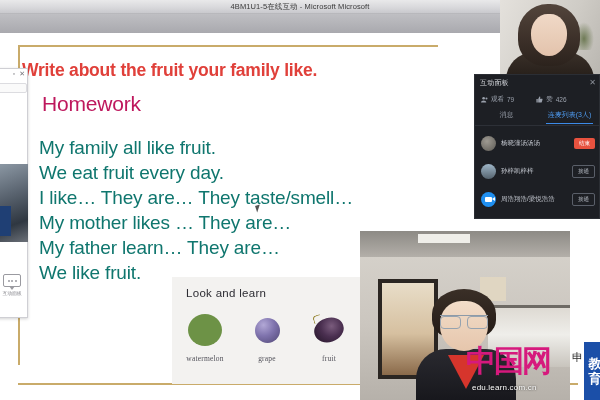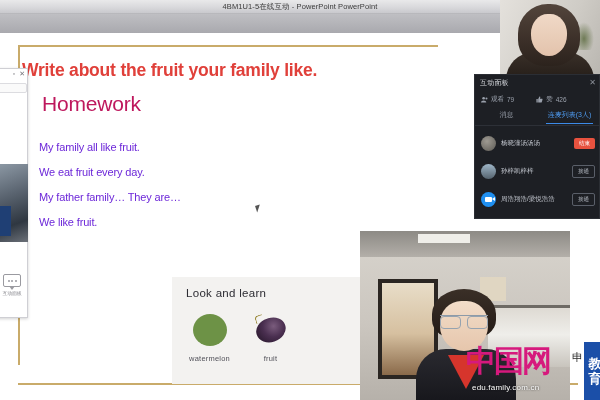--- a/index.html
+++ b/index.html
@@ -45,39 +45,39 @@
     position: absolute; left: 22px; top: 60px; width: 340px;
     color: #e0403a; font-size: 17.5px; font-weight: bold;
     letter-spacing: -.2px; white-space: nowrap;
   }
   .slide-subtitle {
     position: absolute; left: 42px; top: 92px;
     color: #be185d; font-size: 21px; letter-spacing: -.2px;
   }
   .slide-lines {
     position: absolute; left: 39px; top: 135px; width: 330px;
-    color: #6d28d9; font-size: 11px; line-height: 25px; letter-spacing: -.15px;
+    color: #0f766e; font-size: 19px; line-height: 25px; letter-spacing: -.15px;
   }
   .slide-lines div { white-space: nowrap; }
   .mouse-cursor {
     position: absolute; left: 256px; top: 205px; width: 0; height: 0;
     border-left: 5px solid #555; border-bottom: 7px solid transparent;
     transform: rotate(-18deg);
   }
 
   
   .ll-card {
     position: absolute; left: 172px; top: 277px; width: 188px; height: 107px;
     background: #f3f2f0; overflow: hidden;
   }
   .ll-heading {
     position: absolute; left: 14px; top: 10px;
     font-size: 11.5px; font-weight: normal; color: #2d2d33; letter-spacing: .3px;
   }
-  .ll-items { position: absolute; left: 10px; top: 32px; width: 170px; display: flex; gap: 6px; }
+  .ll-items { position: absolute; left: 10px; top: 32px; width: 170px; display: flex; gap: 16px; font-family: Liberation Serif, serif; }
   .ll-item { width: 55px; text-align: center; }
   .ll-img { height: 42px; display: flex; align-items: center; justify-content: center; }
   .ll-label { font-size: 7.5px; color: #52525a; margin-top: 3px; letter-spacing: .2px; }
   .fruit-watermelon {
     width: 34px; height: 32px; border-radius: 50%;
     background:
       repeating-linear-gradient(95deg, rgba(30,60,20,.55) 0 1.5px, rgba(0,0,0,0) 1.5px 5px),
       radial-gradient(circle at 36% 32%, #b9cf8a 0%, #7fa martinez 1%, #6d9246 55%, #44642c 100%);
     background-color: #6d9246;
   }
@@ -269,50 +269,58 @@
   .wm-bar span { font-size: 13px; color: #fff; font-weight: bold; line-height: 14px; }
 </style>
 </head>
 <body>
 
 <div id="root">
 
   <div class="ppt-window">
 
     <div class="ppt-titlebar">
-      <div class="ppt-title">4BM1U1-5在线互动 - PowerPoint PowerPoint</div>
+      <div class="ppt-title">4BM1U1-5在线互动 - Microsoft Microsoft</div>
     </div>
     <div class="ppt-ribbonband"></div>
 
     <div class="ppt-body"></div>
 
     <div class="gold-rule-top"></div>
     <div class="gold-rule-left"></div>
     <div class="gold-rule-bottom"></div>
 
     <div class="slide-title">Write about the fruit your family like.</div>
     <div class="slide-subtitle">Homework</div>
 
     <div class="slide-lines">
       <div>My family all like fruit.</div>
       <div>We eat fruit every day.</div>
-      <div>My father family…  They are…</div>
+      <div>I like… They are…  They taste/smell…</div>
+      <div>My mother likes …  They are…</div>
+      <div>My father learn…  They are…</div>
       <div>We like fruit.</div>
     </div>
 
     <div class="mouse-cursor"></div>
 
     <div class="ll-card">
       <div class="ll-heading">Look and learn</div>
       <div class="ll-items">
         <div class="ll-item">
           <div class="ll-img">
               <div class="fruit-watermelon"></div>
             </div>
           <div class="ll-label">watermelon</div>
+        </div>
+        <div class="ll-item">
+          <div class="ll-img">
+              <div class="fruit-grape"></div>
+            </div>
+          <div class="ll-label">grape</div>
         </div>
         <div class="ll-item">
           <div class="ll-img">
               <div class="fruit-plum"></div>
             </div>
           <div class="ll-label">fruit</div>
         </div>
       </div>
     </div>
   </div>
@@ -404,21 +412,21 @@
           </div>
         <div class="ip-name">周浩翔浩/梁悦浩浩</div>
         <div class="ip-btn ghost">接通</div>
       </div>
     </div>
   </div>
 
   <div class="watermark">
     <div class="wm-shen">申</div>
     <div class="wm-logo">中国网</div>
-    <div class="wm-url">edu.family.com.cn</div>
+    <div class="wm-url">edu.learn.com.cn</div>
     <div class="wm-bar">
 
     <span>教</span>
         <span>育</span>
       </div>
   </div>
 
 </div>
 
 </body></html>

